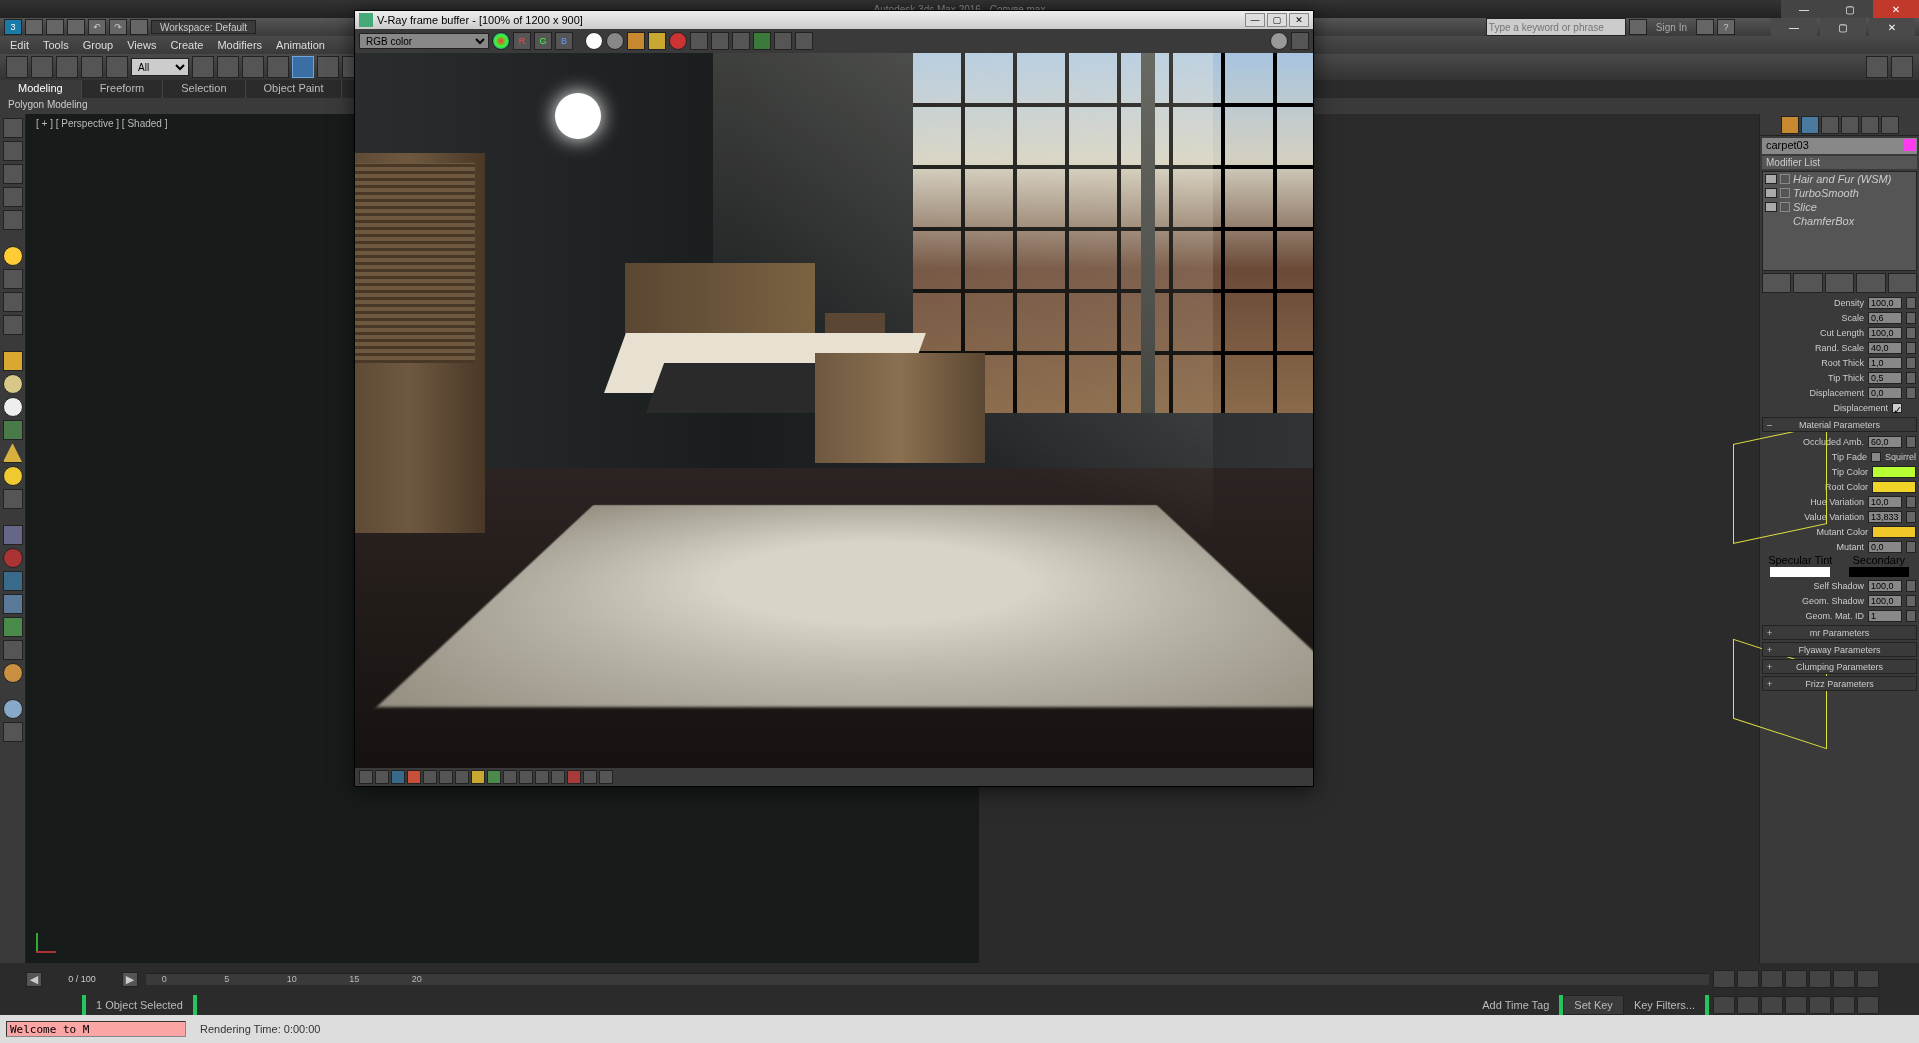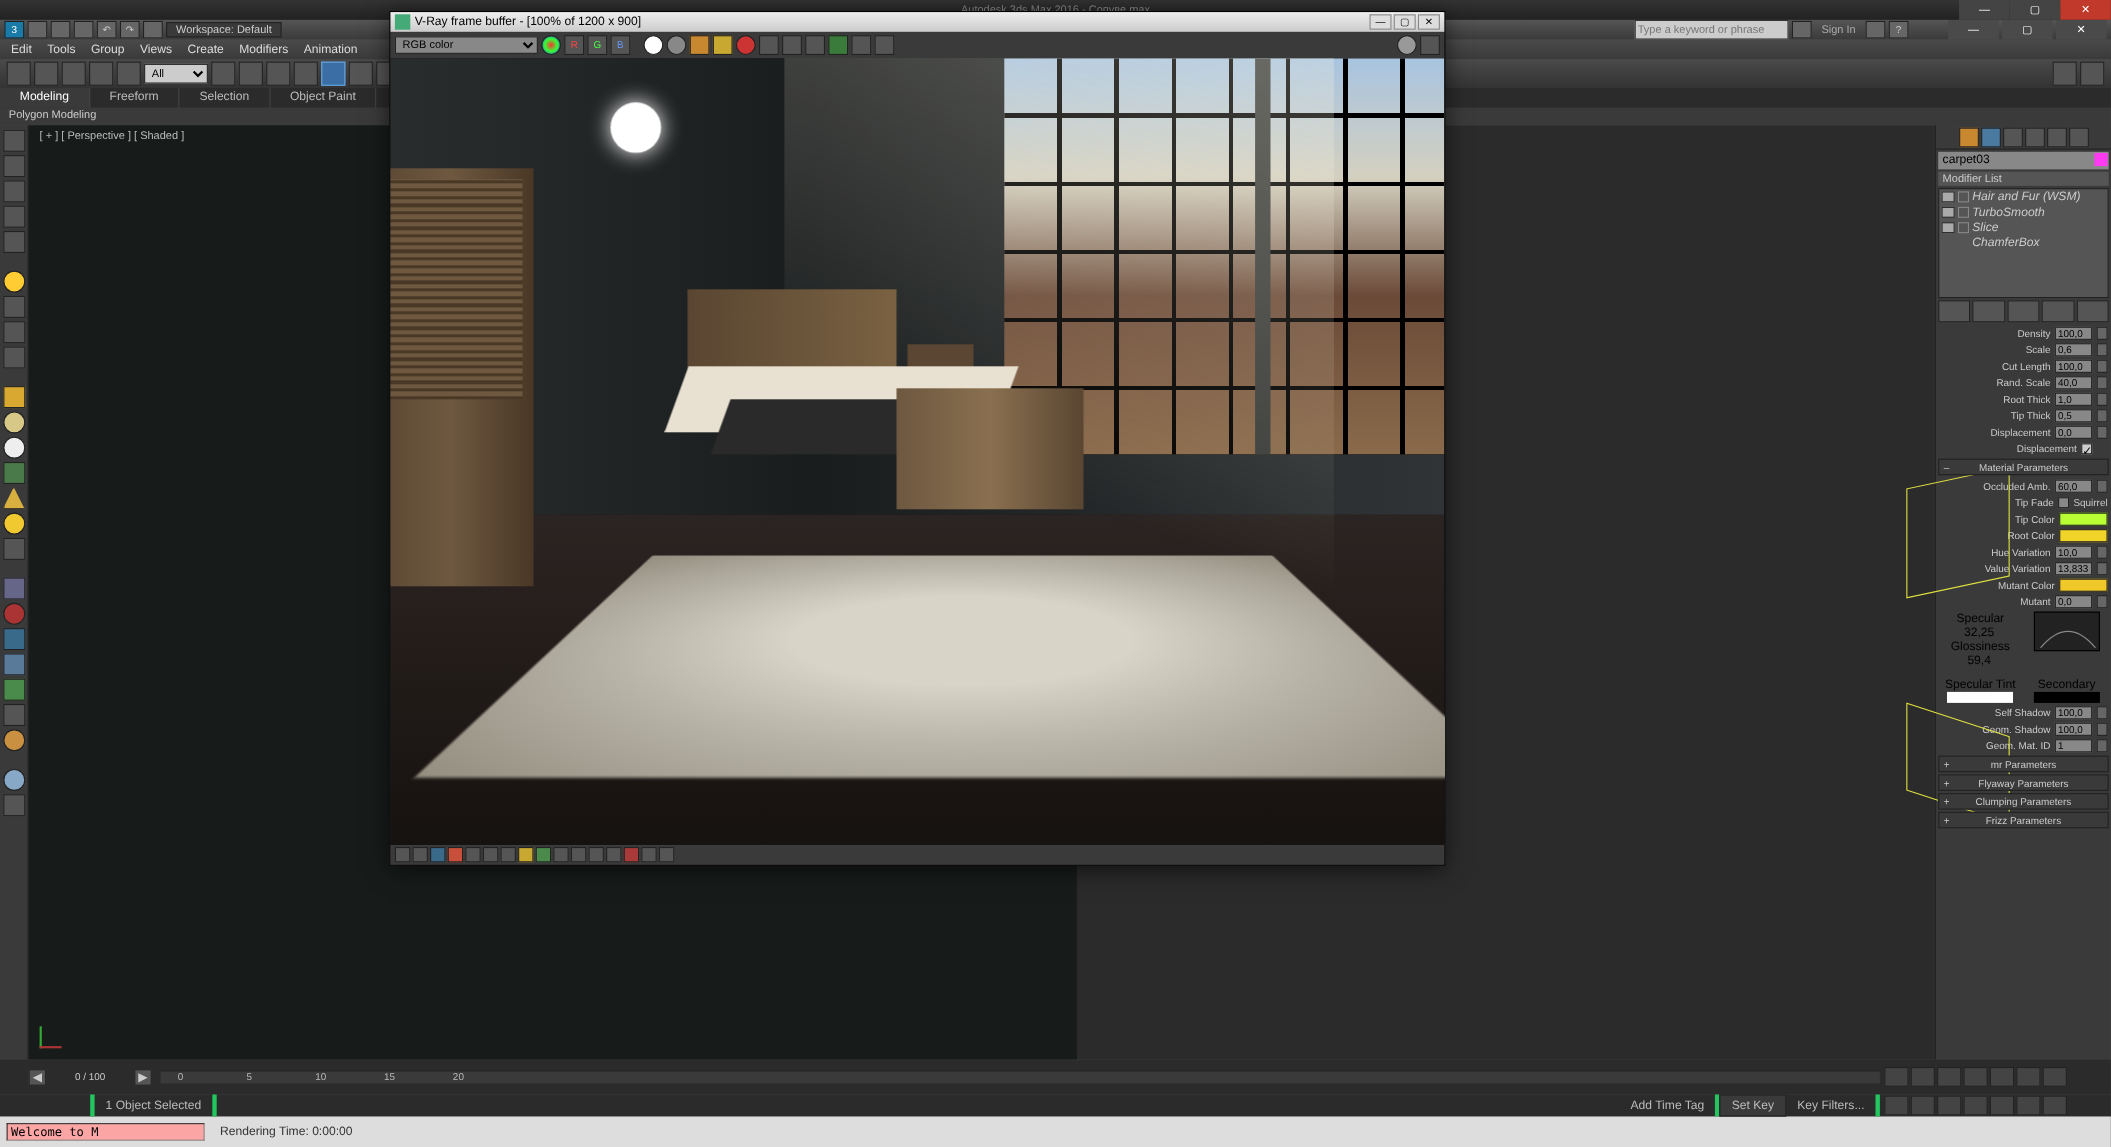--- a/index.html
+++ b/index.html
@@ -364,39 +364,20 @@
     <div class="param-row">
         <span class="lbl">Mutant Color</span>
         <span class="color-sw" style="background:#f0c828;"></span>
       </div>
     <div class="param-row">
         <span class="lbl">Mutant</span>
         <span class="val">0,0</span>
         <span class="spin"></span>
       </div>
 
-    <div class="specular-box">
-      <div class="col">
-        <span class="lbl">Specular</span>
-        <div style="display:flex;gap:2px;">
-            <span class="val">32,25</span>
-            <span class="spin"></span>
-          </div>
-        <span class="lbl">Glossiness</span>
-        <div style="display:flex;gap:2px;">
-            <span class="val">59,4</span>
-            <span class="spin"></span>
-          </div>
-      </div>
-      <div class="col">
-        <div class="spec-curve"><svg width="60" height="36">
-              <path d="M5 32 Q30 2 55 32" stroke="#888" fill="none"></path>
-            </svg></div>
-      </div>
-    </div>
     <div style="display:flex;margin:0 2px;gap:2px;">
       <div style="flex:1;text-align:center;"><span class="lbl">Specular Tint</span><div class="tint-sw" style="background:#fff;margin:1px auto;"></div></div>
       <div style="flex:1;text-align:center;"><span class="lbl">Secondary</span><div class="tint-sw" style="background:#000;margin:1px auto;"></div></div>
     </div>
 
     <div id="shadow-params">
         <div class="param-row">
        <span class="lbl">Self Shadow</span>
        <span class="val">100,0</span>
        <span class="spin"></span>

